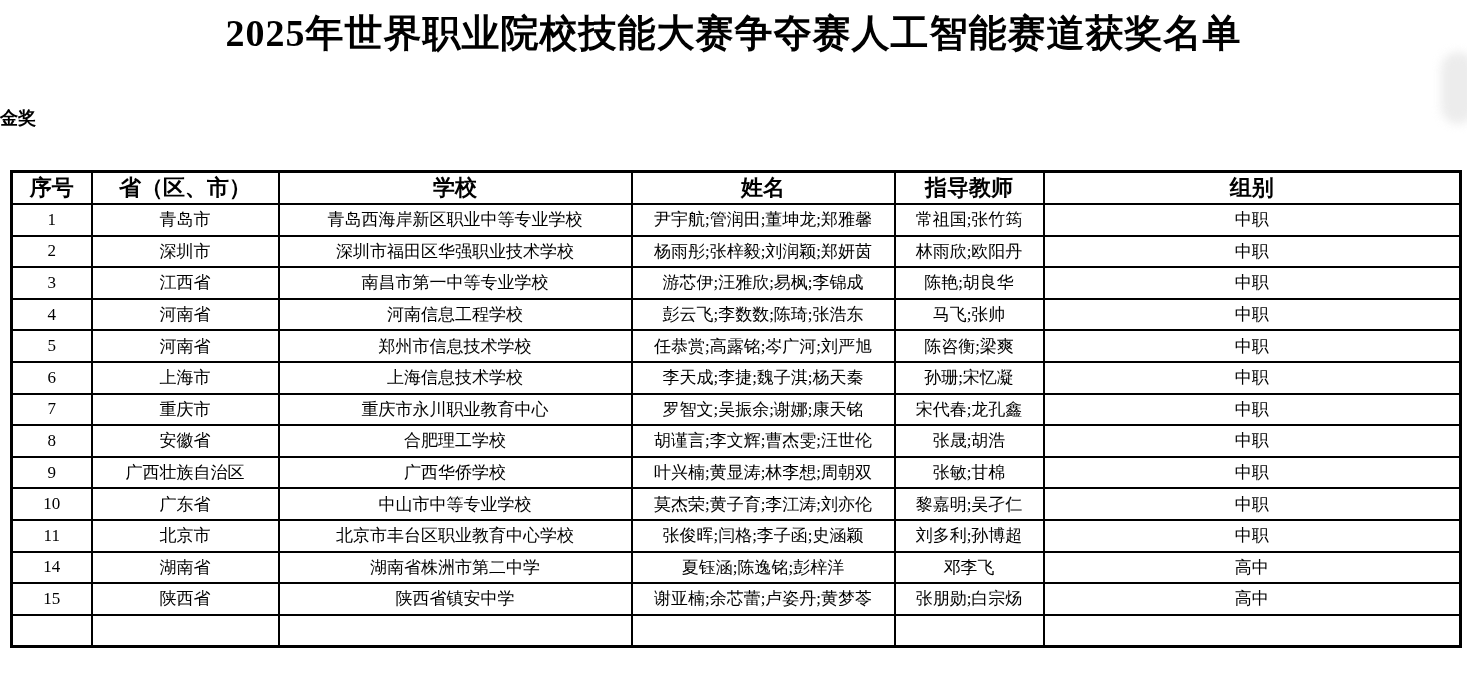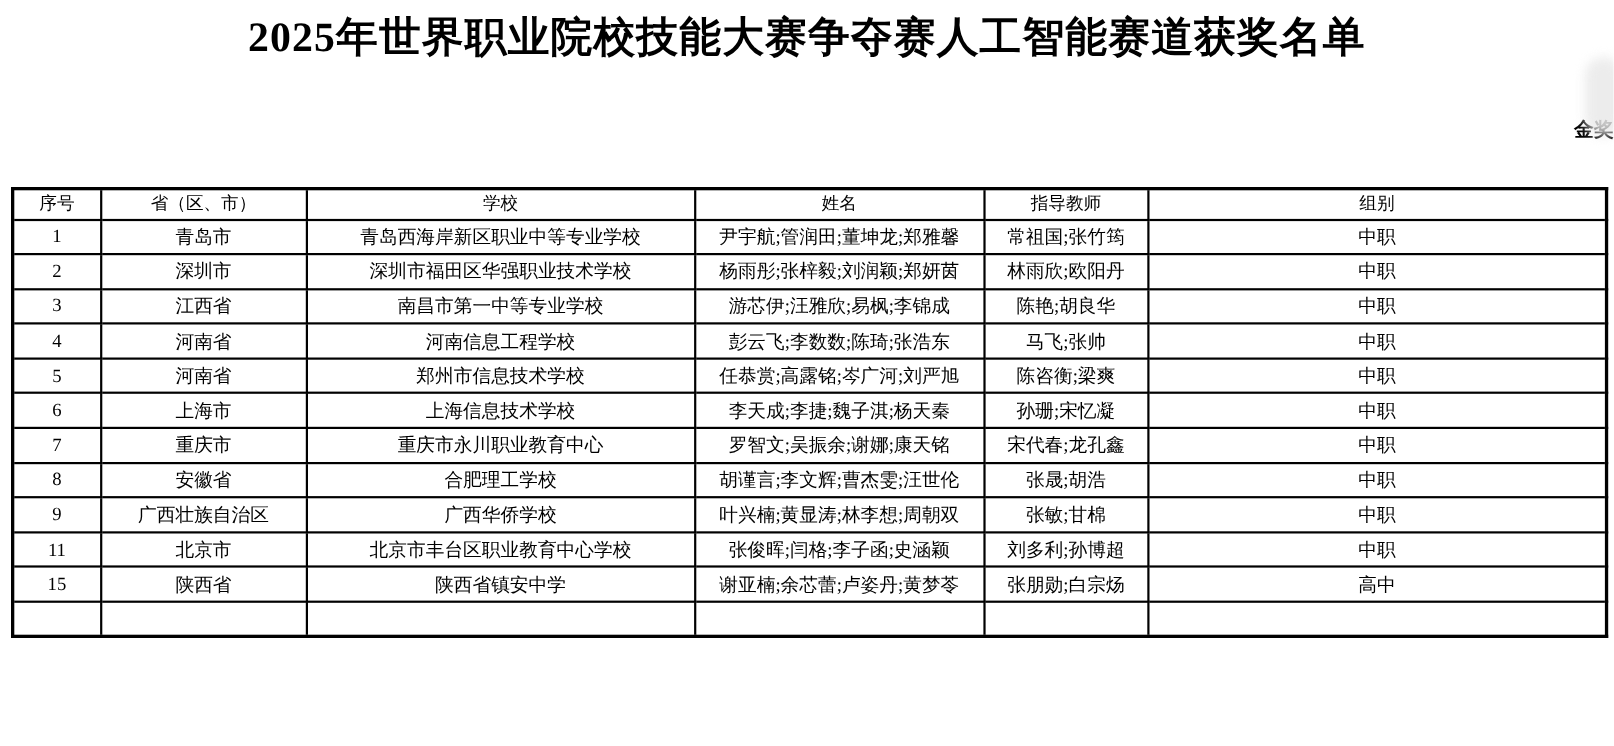--- a/index.html
+++ b/index.html
@@ -25,21 +25,21 @@
     font-size: 38px;
     font-weight: 700;
     letter-spacing: 1px;
     font-family: "Liberation Serif", serif;
   }
   .section-label {
     position: absolute;
     top: 106px;
     left: 0;
     width: 100%;
-    text-align: right;
+    text-align: left;
     font-size: 18px;
     font-weight: 700;
   }
   table.award-table {
     position: absolute;
     left: 10px;
     top: 170px;
     width: 1449px;
     border-collapse: collapse;
     table-layout: fixed;
@@ -49,22 +49,22 @@
     border: 2px solid #000000;
     padding: 0 4px;
     text-align: center;
     vertical-align: middle;
     overflow: hidden;
     white-space: nowrap;
   }
   .award-table thead tr { height: 28px; }
   .award-table tbody tr { height: 31.6px; }
   .award-table th {
-    font-size: 16px;
-    font-weight: 400;
+    font-size: 22px;
+    font-weight: 700;
   }
   .award-table td {
     font-size: 17px;
     font-weight: 400;
   }
   .scroll-thumb {
     position: absolute;
     right: -8px;
     top: 52px;
     width: 34px;
@@ -170,26 +170,42 @@
         </tr>
         <tr>
           <td>9</td>
           <td>广西壮族自治区</td>
           <td>广西华侨学校</td>
           <td>叶兴楠;黄显涛;林李想;周朝双</td>
           <td>张敏;甘棉</td>
           <td>中职</td>
         </tr>
         <tr>
+          <td>10</td>
+          <td>广东省</td>
+          <td>中山市中等专业学校</td>
+          <td>莫杰荣;黄子育;李江涛;刘亦伦</td>
+          <td>黎嘉明;吴孑仁</td>
+          <td>中职</td>
+        </tr>
+        <tr>
           <td>11</td>
           <td>北京市</td>
           <td>北京市丰台区职业教育中心学校</td>
           <td>张俊晖;闫格;李子函;史涵颖</td>
           <td>刘多利;孙博超</td>
           <td>中职</td>
+        </tr>
+        <tr>
+          <td>14</td>
+          <td>湖南省</td>
+          <td>湖南省株洲市第二中学</td>
+          <td>夏钰涵;陈逸铭;彭梓洋</td>
+          <td>邓李飞</td>
+          <td>高中</td>
         </tr>
         <tr>
           <td>15</td>
           <td>陕西省</td>
           <td>陕西省镇安中学</td>
           <td>谢亚楠;余芯蕾;卢姿丹;黄梦苓</td>
           <td>张朋勋;白宗炀</td>
           <td>高中</td>
         </tr>
         <tr>

